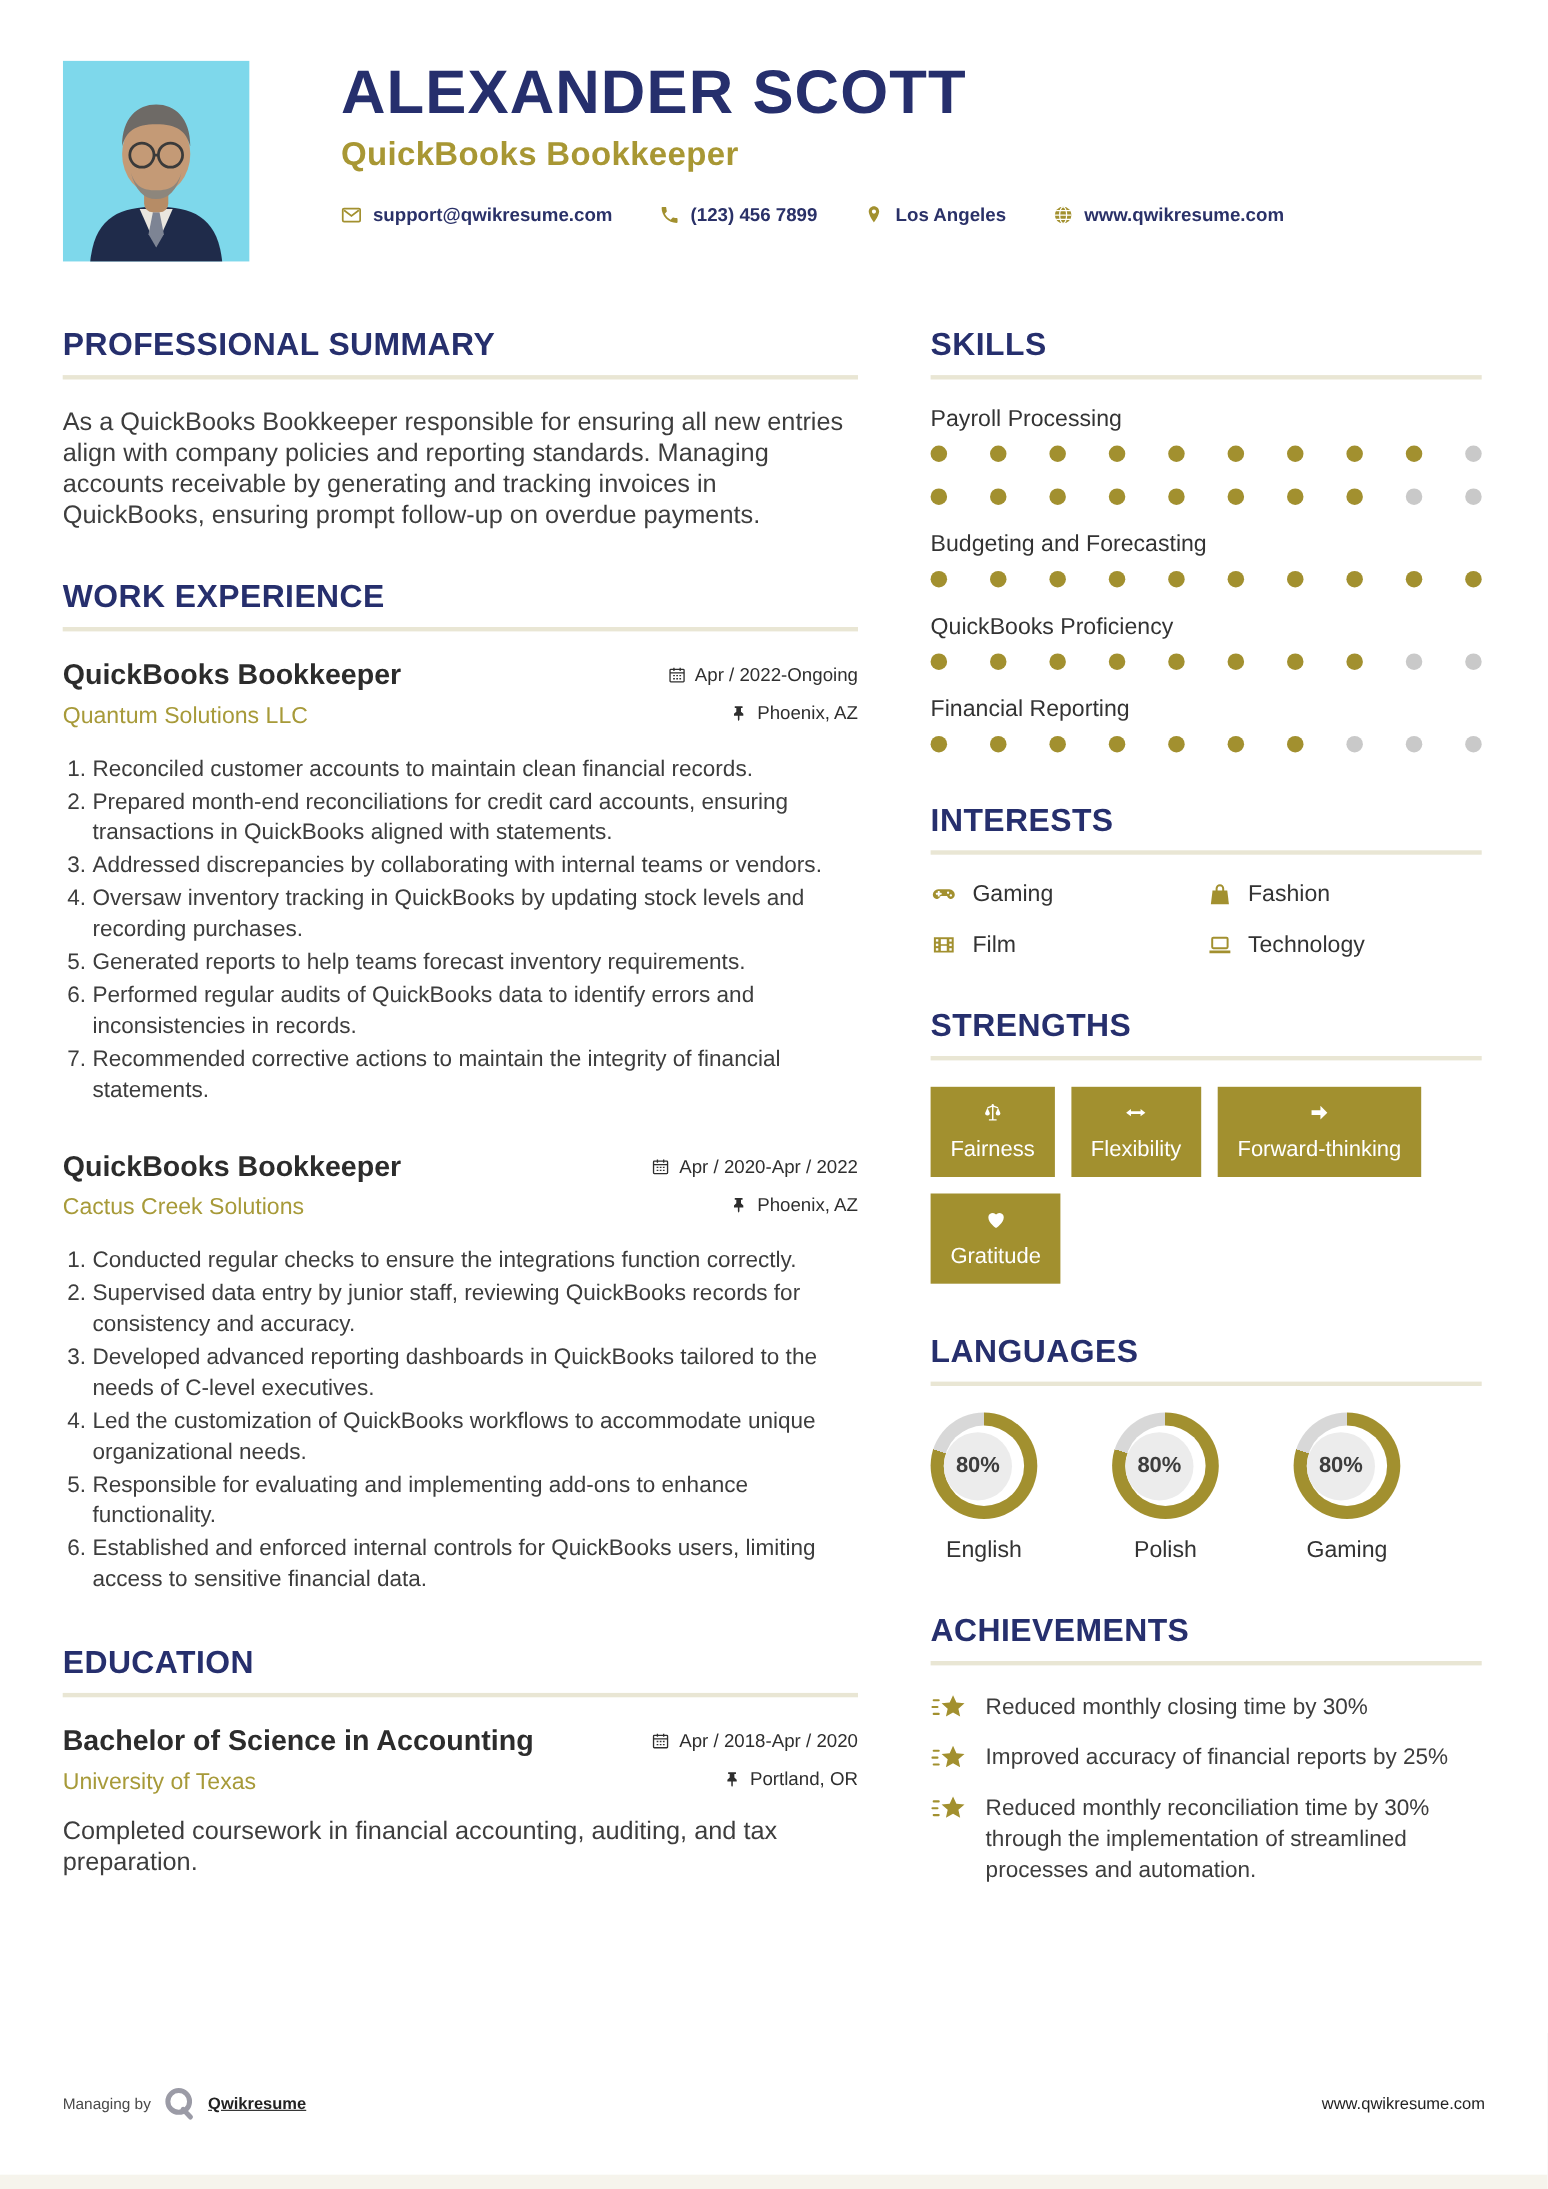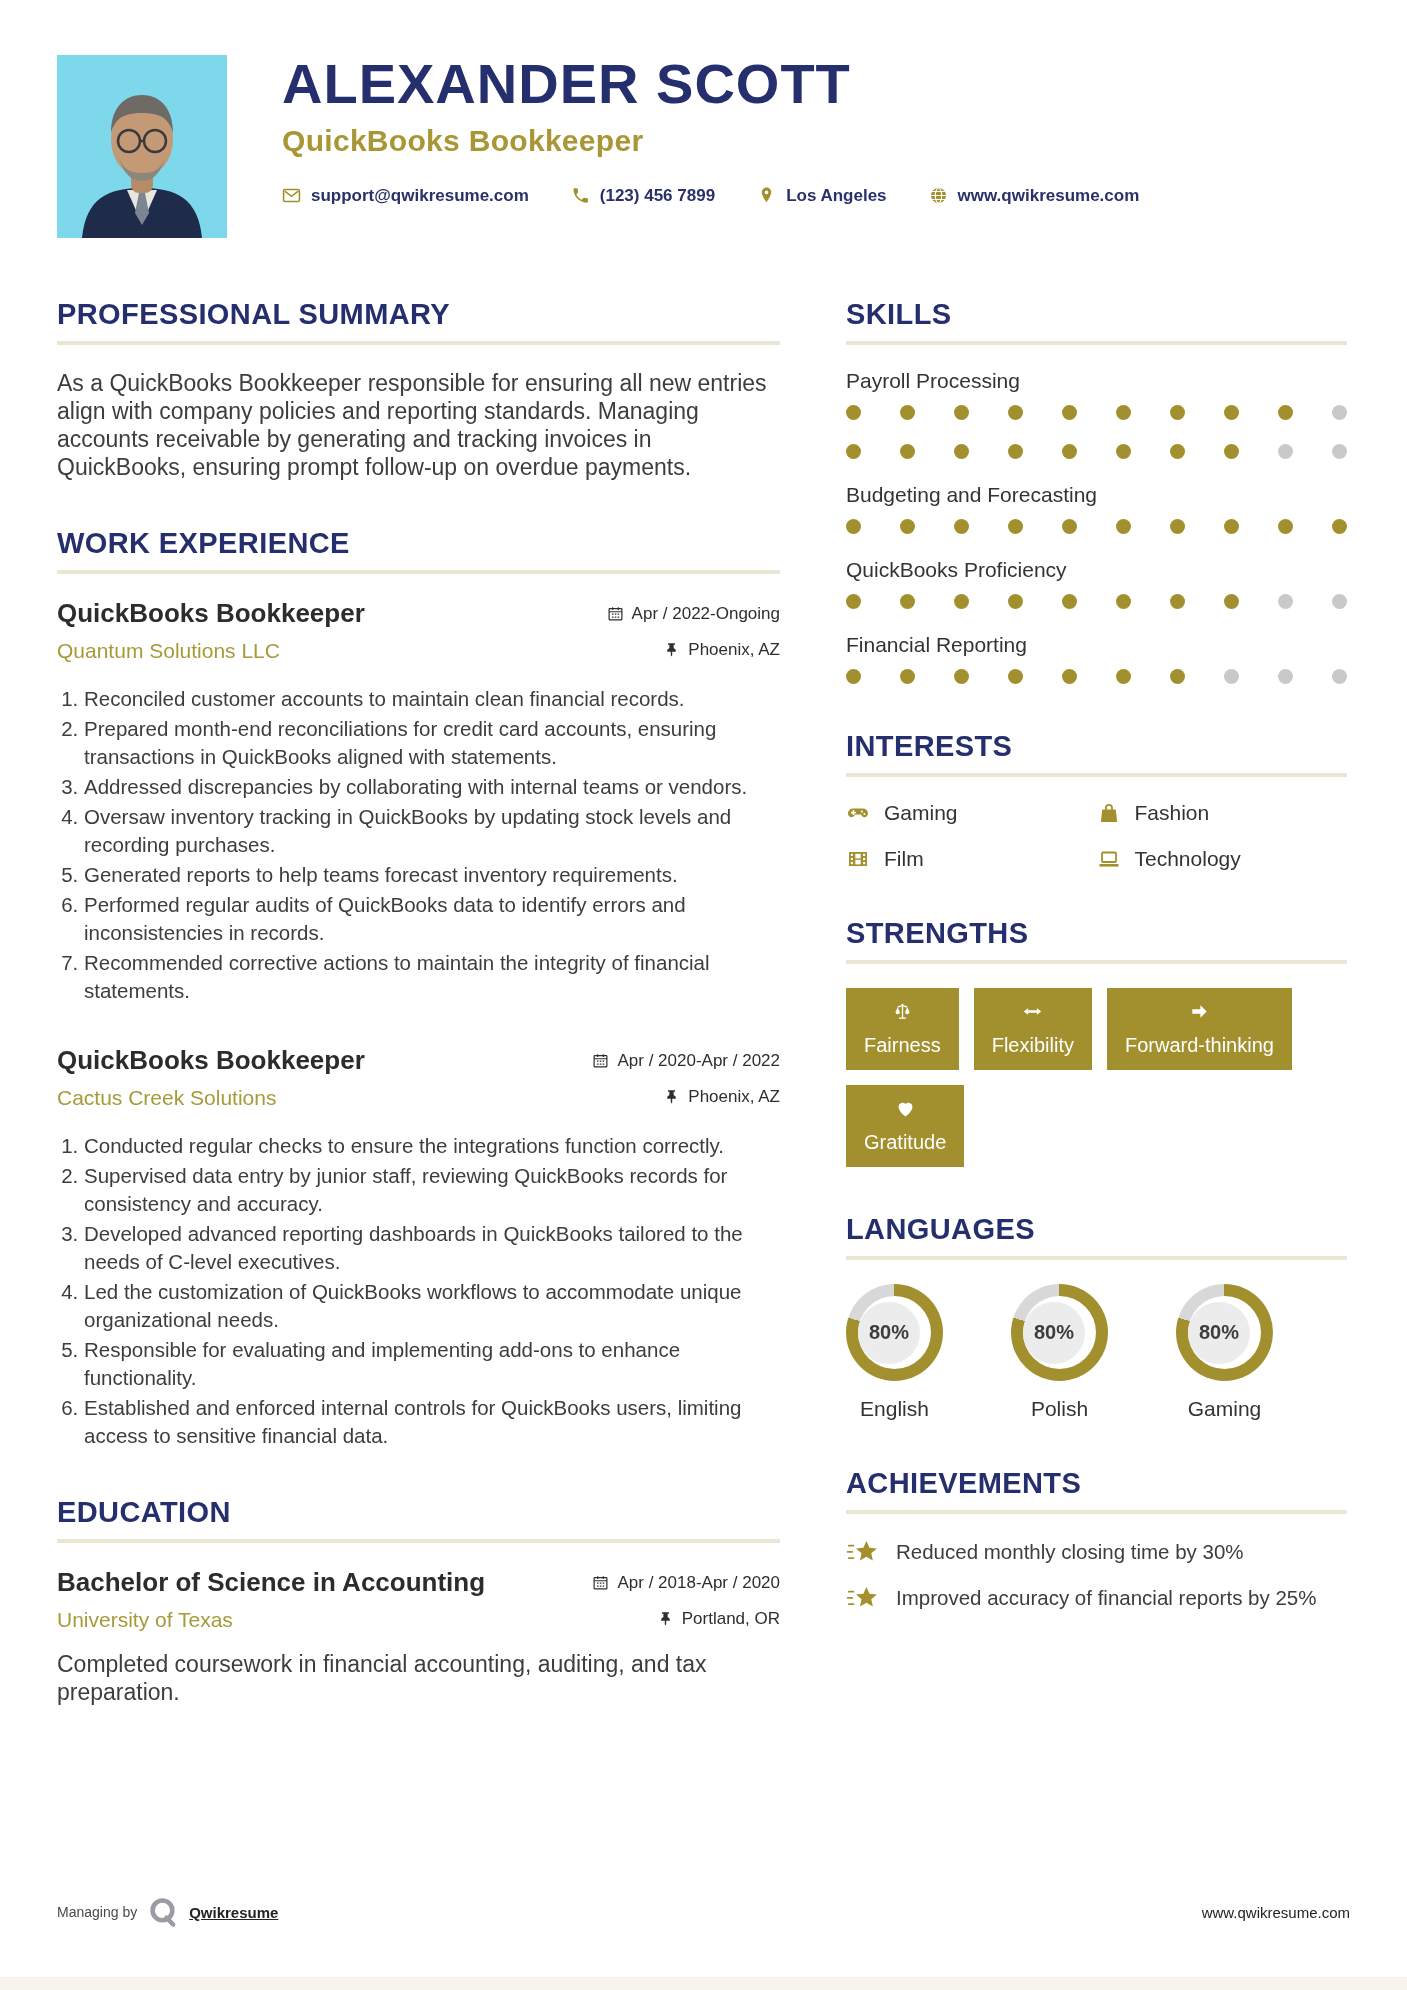--- a/index.html
+++ b/index.html
@@ -1,20 +1,20 @@
 <!DOCTYPE html>
 <html><head>
 <meta charset="utf-8">
 <style>
   * { margin:0; padding:0; box-sizing:border-box; }
   body { background:#e8e8e8; font-family:"Liberation Sans", sans-serif; }
   .page{ position:relative; width:1407px; height:1990px; margin:0 auto; background:#ffffff; overflow:hidden; color:#3d3d3d;}
 
   
-  .header{ display:flex; padding:55px 60px 0 57px; gap:55px; }
+  .header{ display:flex; padding:55px 60px 0 57px; gap:83px; }
   .photo{ width:170px; height:183px; flex:0 0 auto; overflow:hidden; }
   .head-text{ padding-top:0; }
   .name{ font-size:56px; font-weight:bold; color:#262f6d; letter-spacing:1px; line-height:1.05; }
   .job-title{ font-size:30px; font-weight:bold; color:#a89734; margin-top:10px; letter-spacing:0.3px;}
   .contact-row{ display:flex; gap:42px; margin-top:28px; align-items:center; flex-wrap:wrap;}
   .contact-item{ display:flex; align-items:center; gap:10px; font-size:17px; font-weight:bold; color:#2a3168;}
   .contact-item .ic{ width:19px; height:19px; color:#a2902f; display:inline-flex;}
   .ic svg{ width:100%; height:100%; display:block;}
 
   
@@ -499,20 +499,31 @@
               <span class="ic">
                 <svg viewBox="0 0 30 26">
                   <path fill="currentColor" d="M18 2.5l2.7 5.9 6.5.6-4.9 4.3 1.4 6.3L18 16.4l-5.7 3.2 1.4-6.3-4.9-4.3 6.5-.6z"></path>
                   <g stroke="currentColor" stroke-width="1.7" fill="none" stroke-linecap="round">
                     <path d="M2.5 6.5h4M1.5 12h4M2.5 17.5h4"></path>
                   </g>
                 </svg>
               </span>
               <div class="achv-text">Improved accuracy of financial reports by 25%</div>
             </div>
+            <div class="achv">
+              <span class="ic">
+                <svg viewBox="0 0 30 26">
+                  <path fill="currentColor" d="M18 2.5l2.7 5.9 6.5.6-4.9 4.3 1.4 6.3L18 16.4l-5.7 3.2 1.4-6.3-4.9-4.3 6.5-.6z"></path>
+                  <g stroke="currentColor" stroke-width="1.7" fill="none" stroke-linecap="round">
+                    <path d="M2.5 6.5h4M1.5 12h4M2.5 17.5h4"></path>
+                  </g>
+                </svg>
+              </span>
+              <div class="achv-text">Reduced monthly reconciliation time by 30% through the implementation of streamlined processes and automation.</div>
+            </div>
           </div>
       </div>
 
     </div>
   </div>
 
   <div class="footer">
     <div class="powered">
       <span class="powered-label">Managing by</span>
       <span class="ic q-logo">

